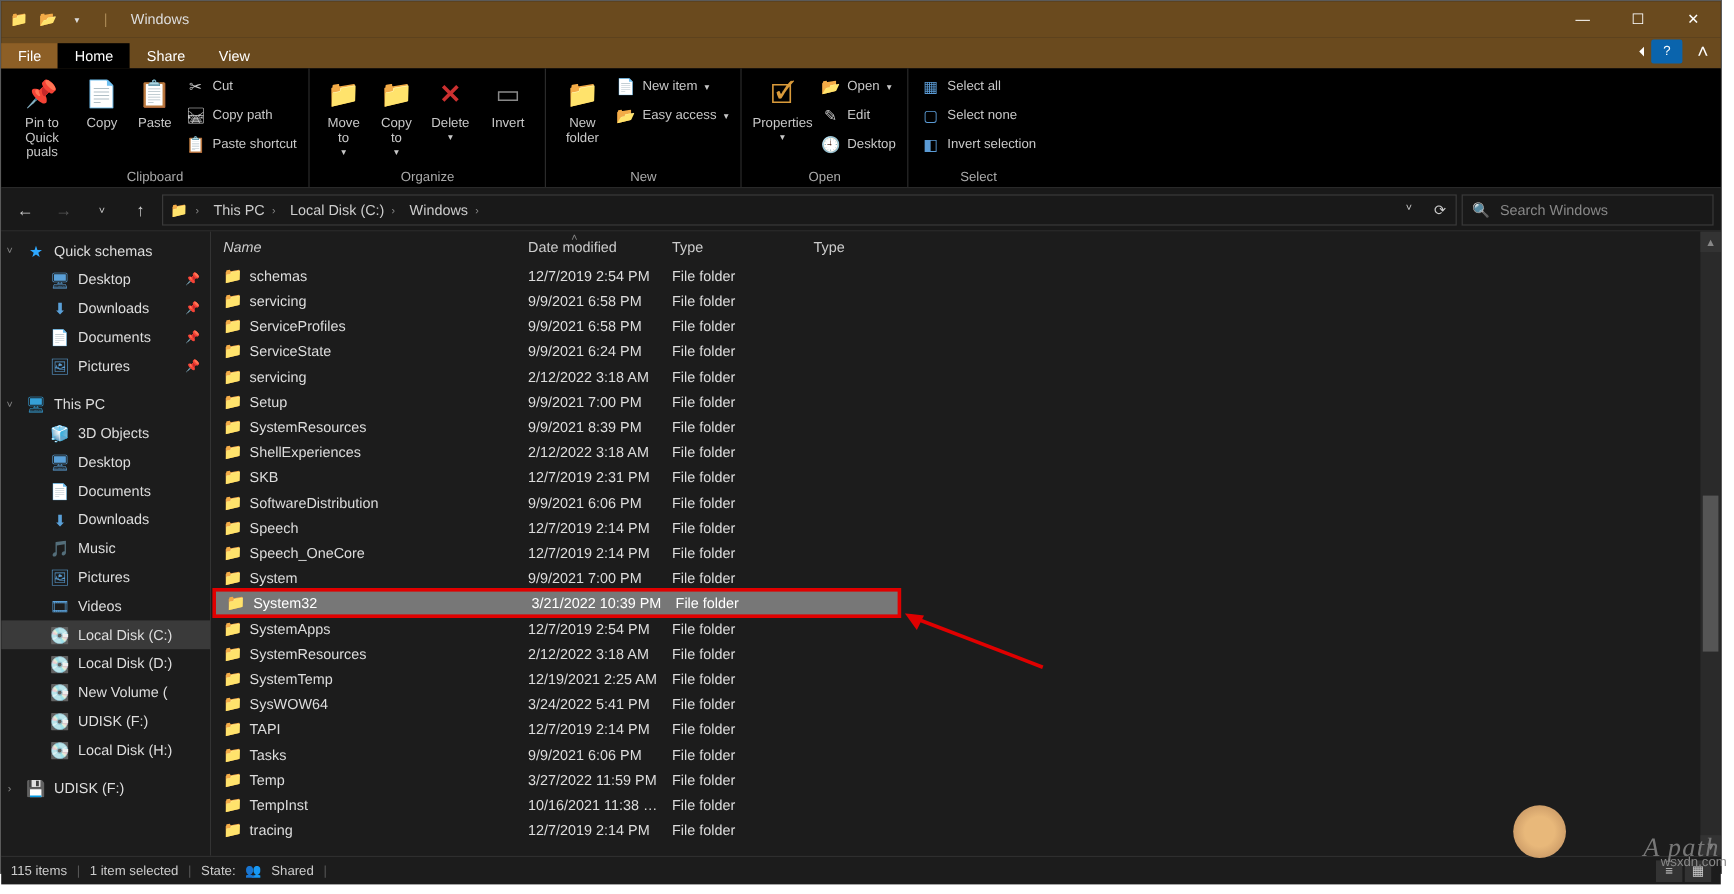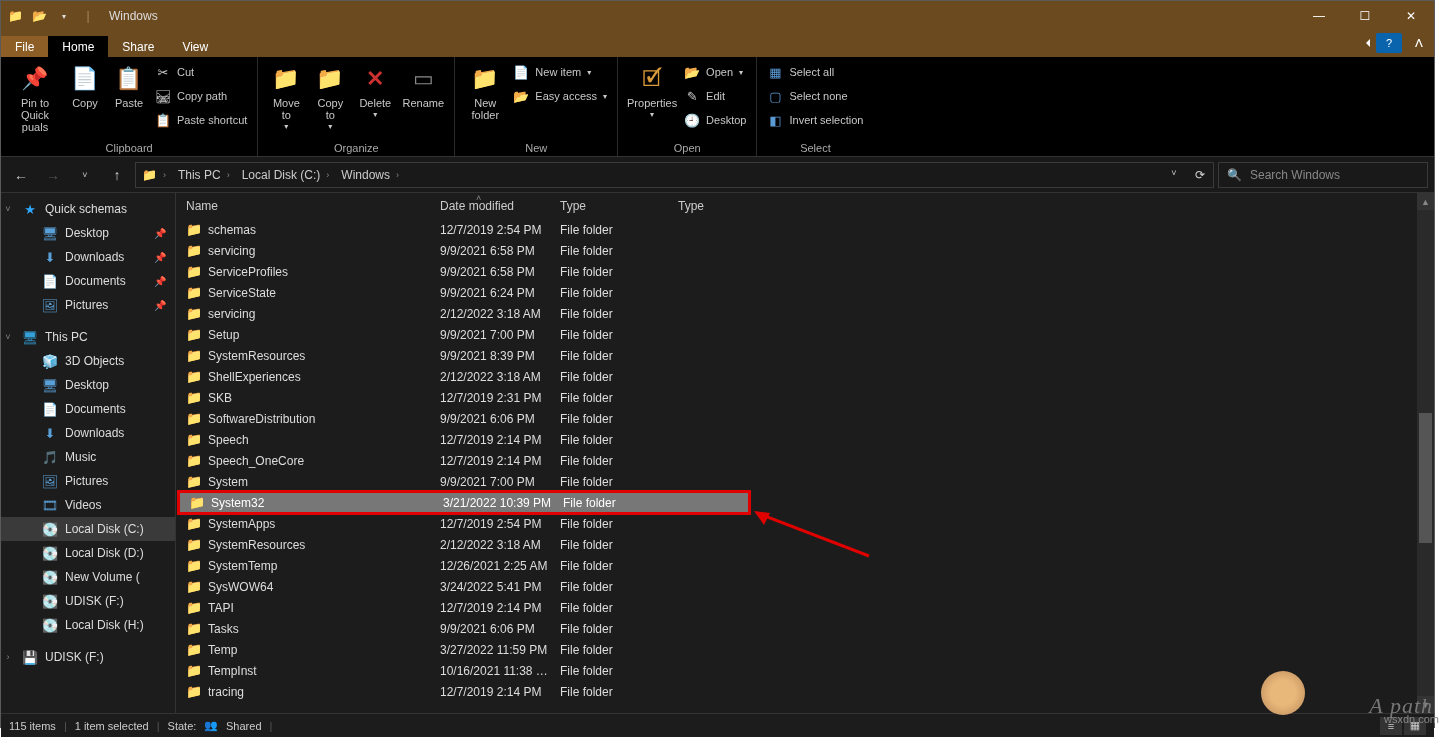--- a/index.html
+++ b/index.html
@@ -57,21 +57,21 @@
   .sb-item .ic { width: 18px; text-align: center; font-size: 13px; }
   .sb-item.sel { background: #3a3a3a; }
   .pin { margin-left: auto; color: #999; font-size: 10px; margin-right: 8px; }
   .star { color: #2ea8ff; }
   .pc { color: #35a0d8; }
   .drive { color: #bbb; }
   
   .files { flex: 1; background: #1c1c1c; position: relative; }
   .cols { display: flex; height: 26px; align-items: center; color: #ccc; font-size: 12px; }
   .cols div { border-right: 1px solid transparent; padding-left: 10px; }
-  .c-name { width: 254px; }
+  .c-name { width: 254px; font-style: italic; }
   .c-date { width: 120px; }
   .c-type { width: 118px; }
   .c-size { width: 76px; }
   .sort-ind { position: absolute; left: 300px; top: 0; color: #888; font-size: 9px; }
   
   .row { display: flex; height: 21px; align-items: center; font-size: 12px; color: #ddd; }
   .row .fn { width: 254px; display: flex; align-items: center; gap: 6px; padding-left: 10px; }
   .row .fic { color: #ffd04a; font-size: 13px; width: 16px; }
   .row .fd { width: 120px; padding-left: 10px; white-space: nowrap; overflow: hidden; }
   .row .ft { width: 118px; padding-left: 10px; }
@@ -175,21 +175,21 @@
 to</span>
             <span class="drop-arr">▾</span>
         </div>
         <div class="rb-big" style="width:46px;">
           <div class="ic delete-x">✕</div>
           <span>Delete</span>
             <span class="drop-arr">▾</span>
         </div>
         <div class="rb-big" style="width:50px;">
           <div class="ic" style="color:#888;">▭</div>
-          <span>Rename</span>
+          <span>Invert</span>
         </div>
       </div>
       <div class="glabel">Organize</div>
     </div>
 
     <div class="rgrp">
       <div class="btns">
         <div class="rb-big" style="width:48px;">
           <div class="ic yfolder">📁</div>
           <span style="white-space:pre-line;">New
@@ -567,21 +567,21 @@
             </div>
             <div class="fd">2/12/2022 3:18 AM</div>
             <div class="ft">File folder</div>
             <div class="fs"></div>
           </div>
           <div class="row">
             <div class="fn">
               <span class="fic">📁</span>
               <span>SystemTemp</span>
             </div>
-            <div class="fd">12/26/2021 2:25 AM</div>
+            <div class="fd">12/19/2021 2:25 AM</div>
             <div class="ft">File folder</div>
             <div class="fs"></div>
           </div>
           <div class="row">
             <div class="fn">
               <span class="fic">📁</span>
               <span>SysWOW64</span>
             </div>
             <div class="fd">3/24/2022 5:41 PM</div>
             <div class="ft">File folder</div>

